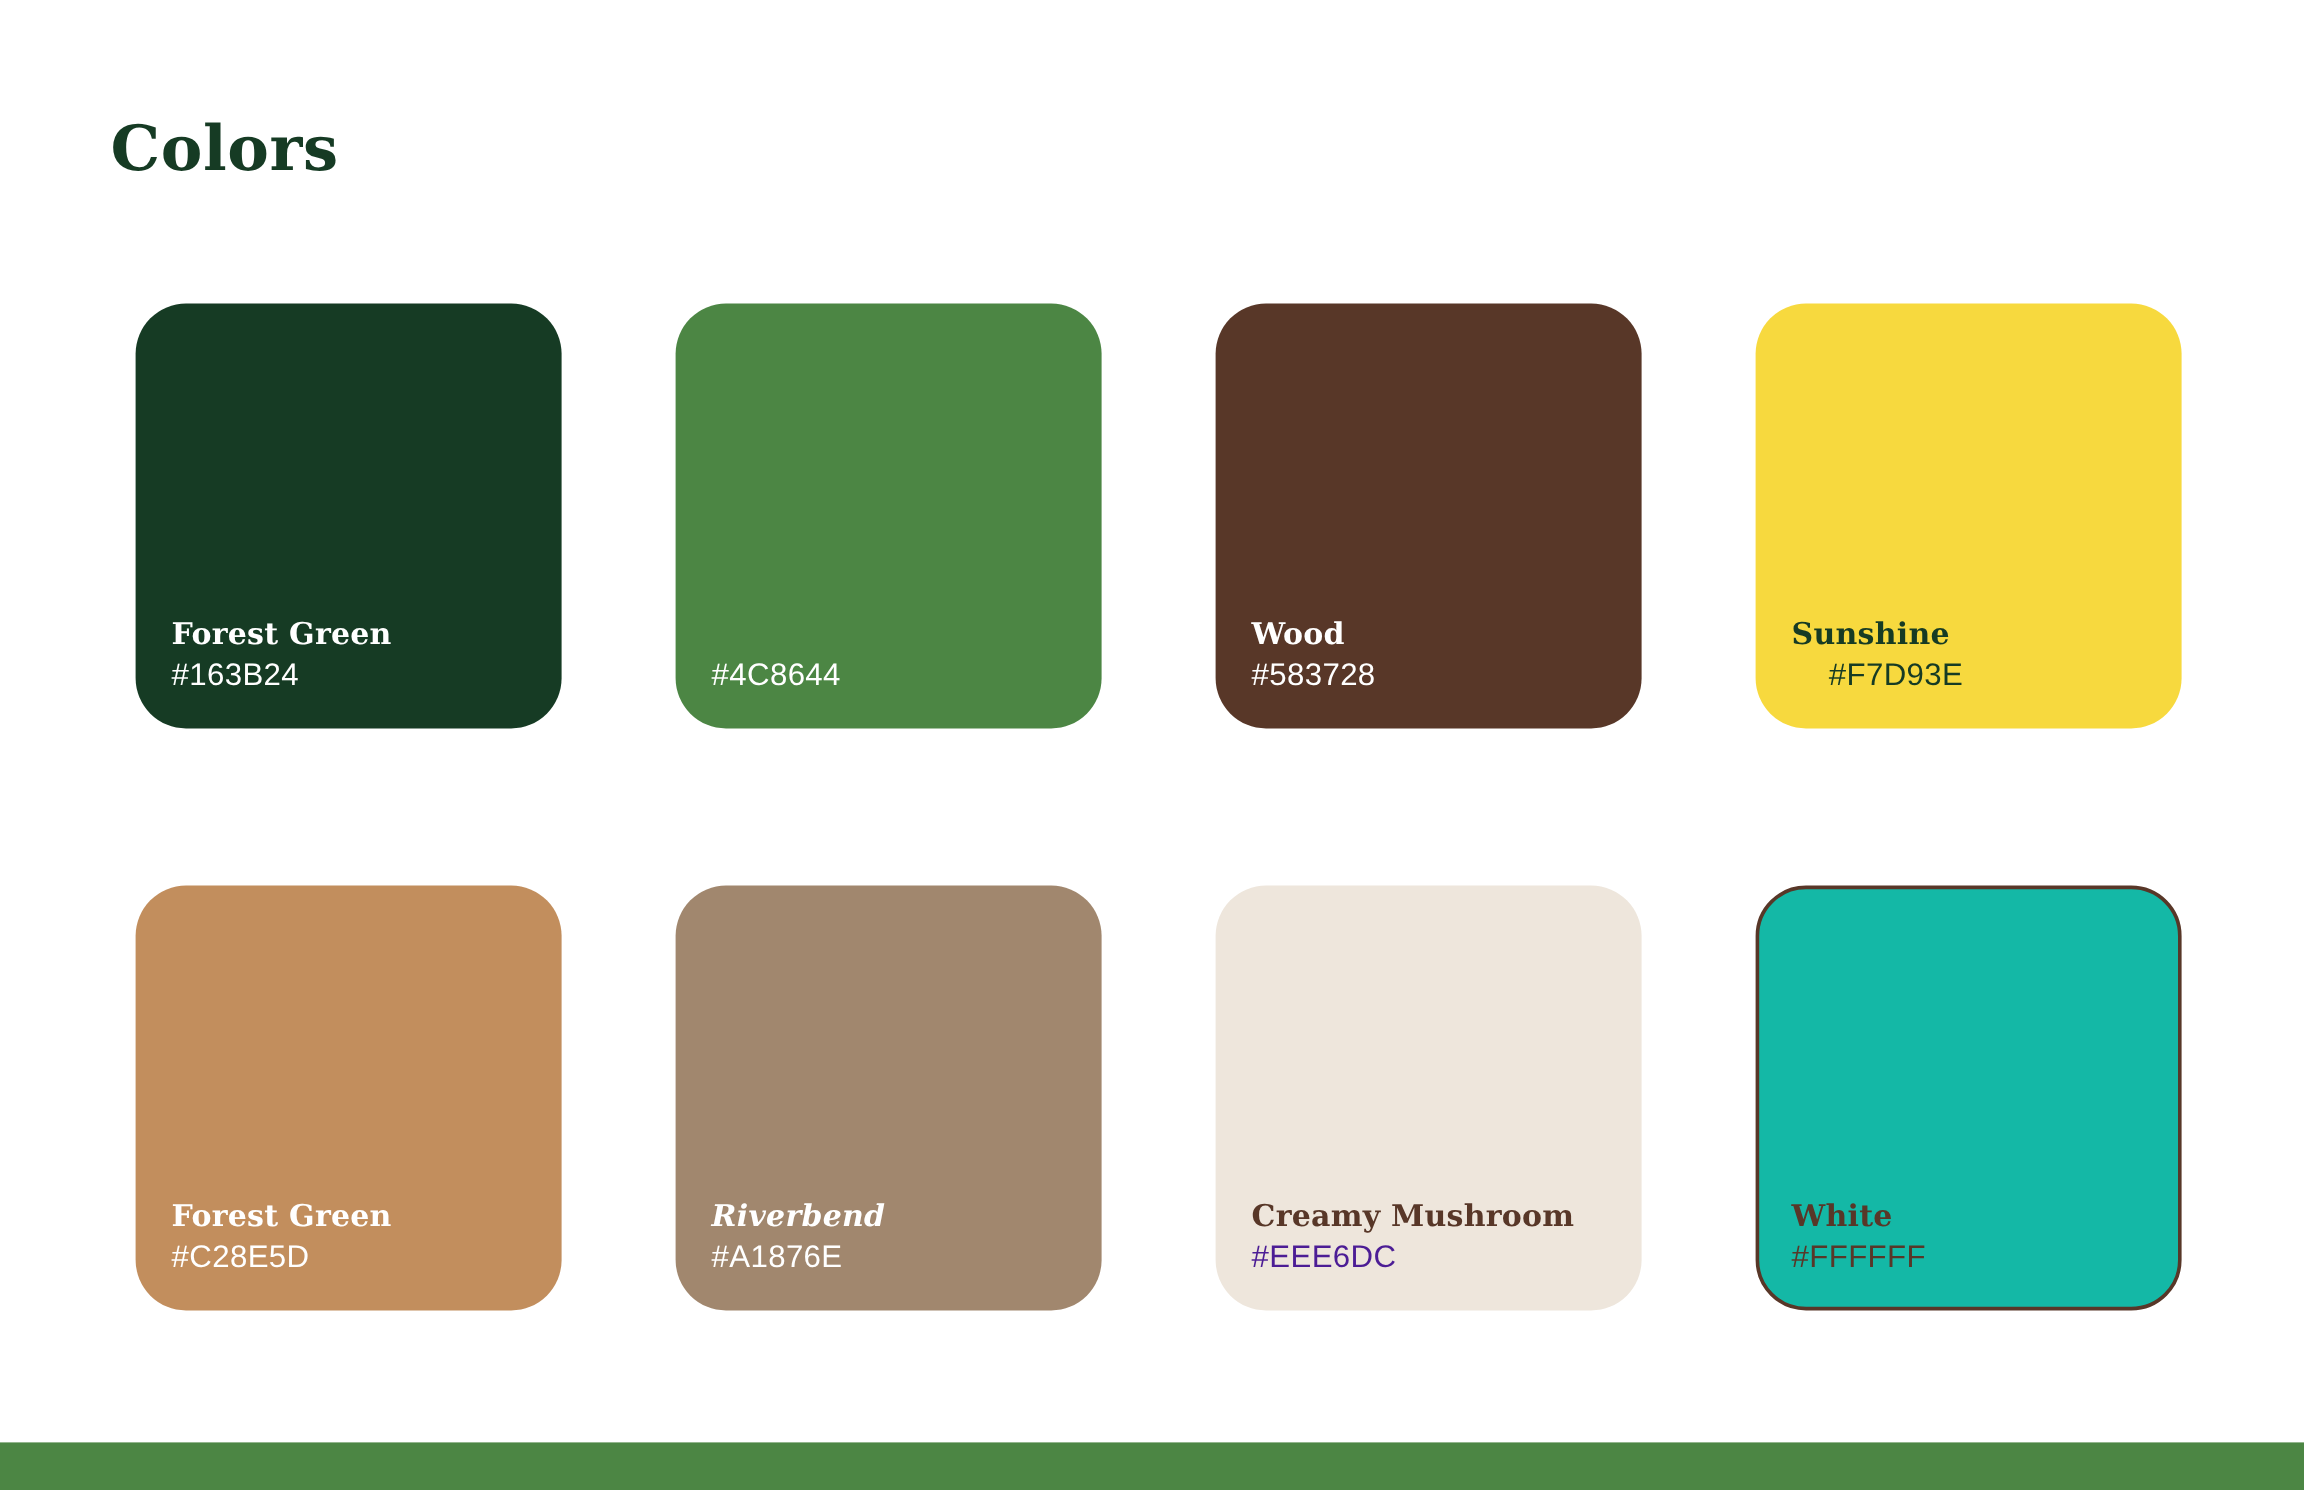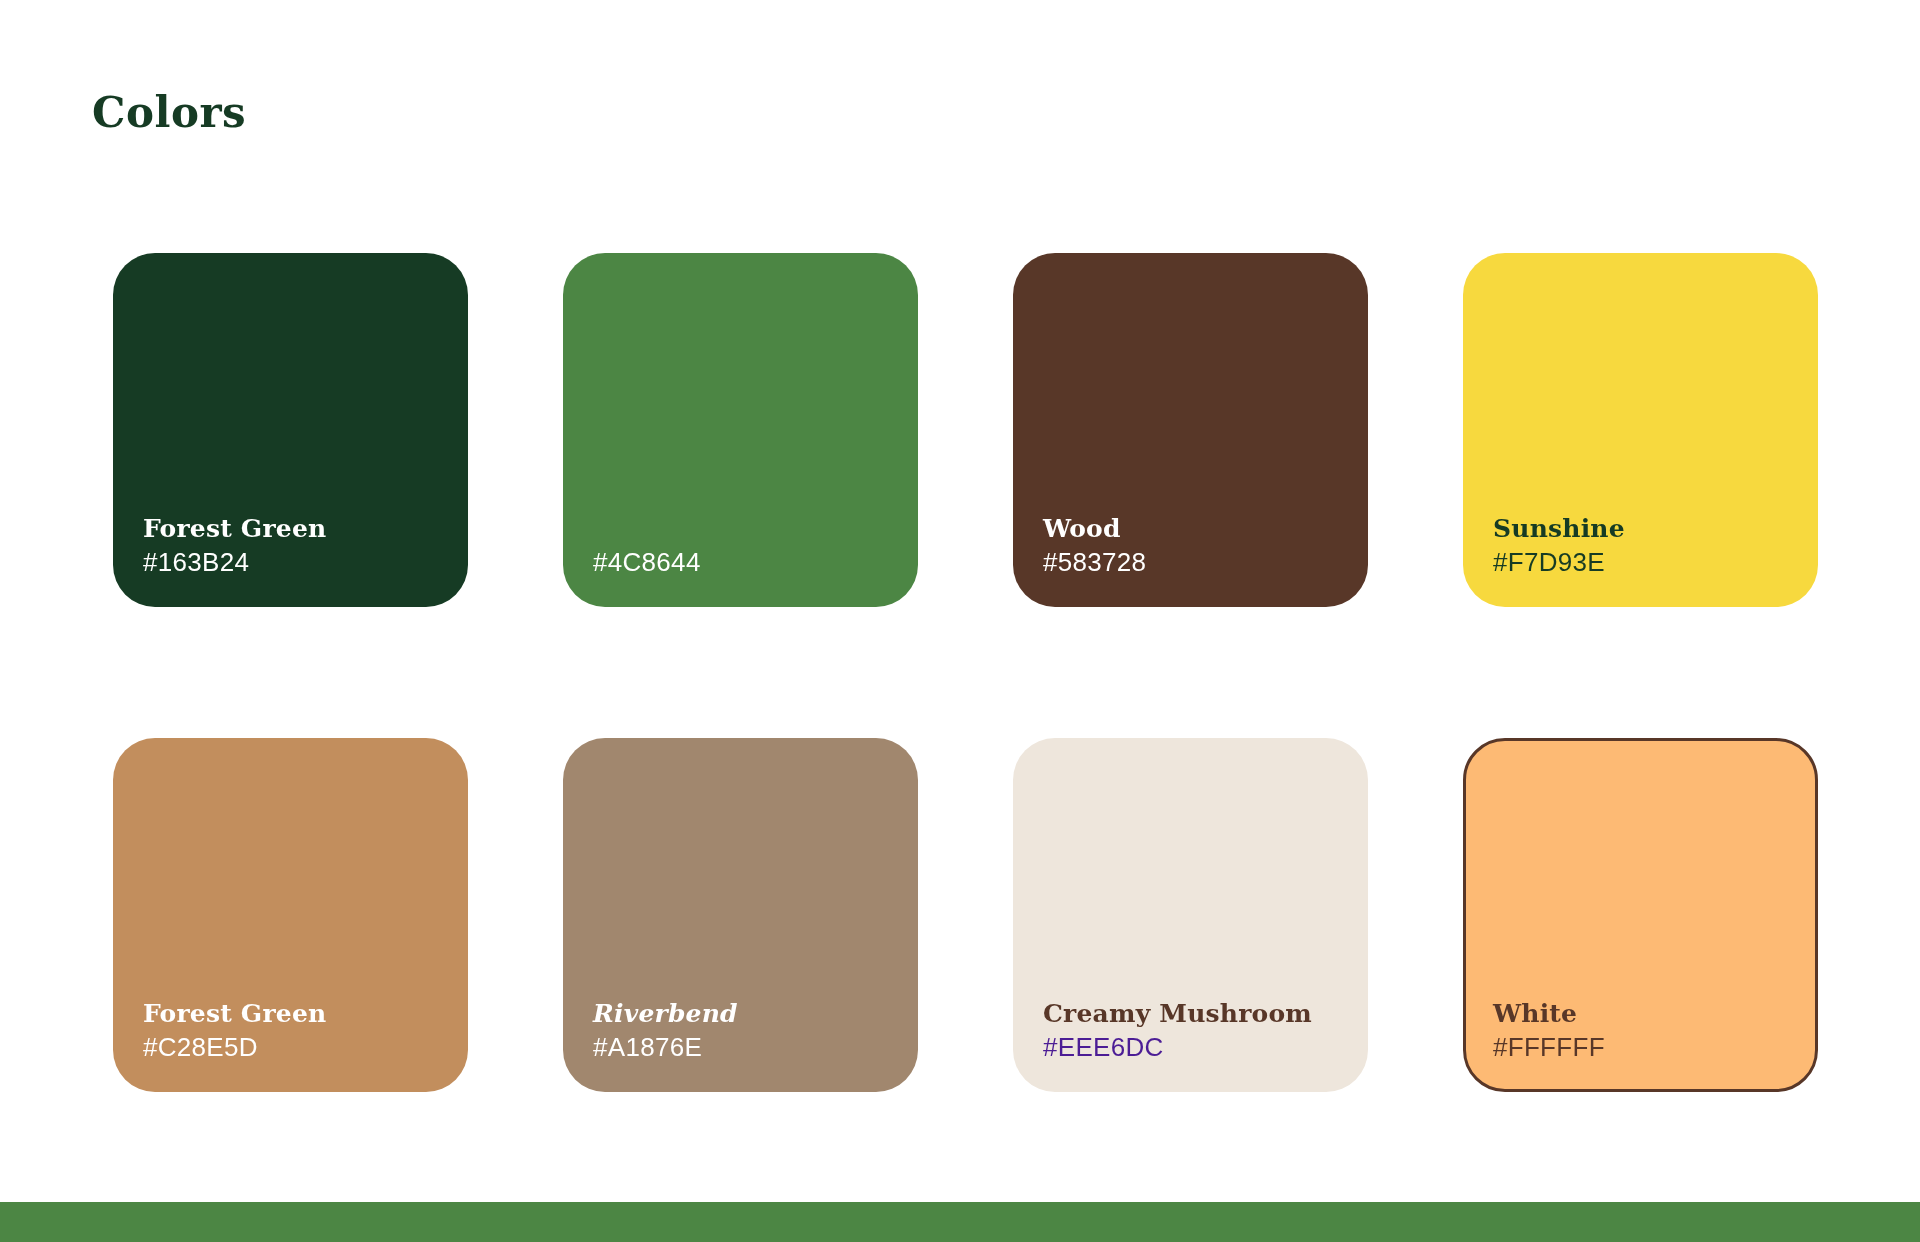--- a/index.html
+++ b/index.html
@@ -16,24 +16,24 @@
     position: relative;
     width: 1920px;
     height: 1242px;
     background: #FFFFFF;
   }
 
   
   #page-title {
     position: absolute;
     left: 92px;
-    top: 82px;
+    top: 94px;
     font-family: "DejaVu Serif", "Liberation Serif", serif;
     font-weight: 700;
-    font-size: 42px;
+    font-size: 52px;
     line-height: 62px;
     letter-spacing: 0.5px;
     color: #163B24;
     white-space: nowrap;
   }
 
   
   #swatch-grid {
     position: absolute;
     left: 113px;
@@ -117,42 +117,42 @@
       </div>
       <div class="swatch" style="background: rgb(88, 55, 40);">
         <div class="swatch-caption">
           <div class="swatch-name" style="color: rgb(255, 255, 255);">Wood</div>
           <div class="swatch-hex" style="color: rgb(255, 255, 255);">#583728</div>
         </div>
       </div>
       <div class="swatch" style="background: rgb(247, 217, 62); padding-left: 33px;">
         <div class="swatch-caption">
           <div class="swatch-name" style="color: rgb(22, 59, 36);">Sunshine</div>
-          <div class="swatch-hex" style="color: rgb(22, 59, 36);">#F7D93E</div>
+          <div class="swatch-hex" style="color: rgb(22, 59, 36); margin-left: 31px;">#F7D93E</div>
         </div>
       </div>
       <div class="swatch" style="background: rgb(194, 142, 93);">
         <div class="swatch-caption">
           <div class="swatch-name" style="color: rgb(255, 255, 255);">Forest Green</div>
           <div class="swatch-hex" style="color: rgb(255, 255, 255);">#C28E5D</div>
         </div>
       </div>
       <div class="swatch" style="background: rgb(161, 135, 110);">
         <div class="swatch-caption">
           <div class="swatch-name" style="color: rgb(255, 255, 255); font-style: italic;">Riverbend</div>
           <div class="swatch-hex" style="color: rgb(255, 255, 255);">#A1876E</div>
         </div>
       </div>
       <div class="swatch" style="background: rgb(238, 230, 220);">
         <div class="swatch-caption">
           <div class="swatch-name" style="color: rgb(88, 55, 40);">Creamy Mushroom</div>
           <div class="swatch-hex" style="color: #4c1d95;">#EEE6DC</div>
         </div>
       </div>
-      <div class="swatch outlined" style="background: #fdba74; border-color: rgb(88, 55, 40); padding-left: 43px;">
+      <div class="swatch outlined" style="background: #14b8a6; border-color: rgb(88, 55, 40); padding-left: 43px;">
         <div class="swatch-caption">
           <div class="swatch-name" style="color: rgb(88, 55, 40);">White</div>
           <div class="swatch-hex" style="color: rgb(88, 55, 40);">#FFFFFF</div>
         </div>
       </div>
     </div>
 
   <div id="bottom-bar" style="background: rgb(76, 134, 68);"></div>
 
 </div>

